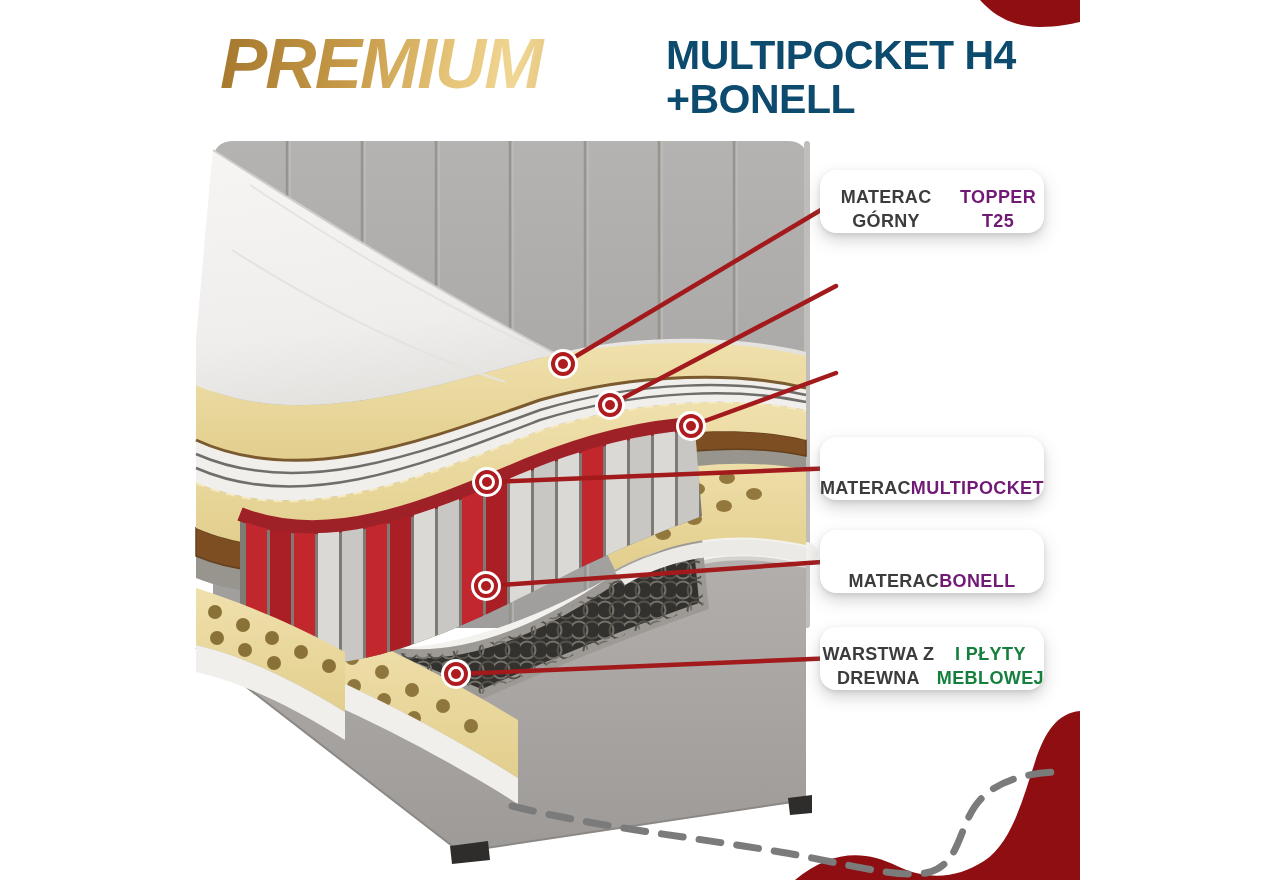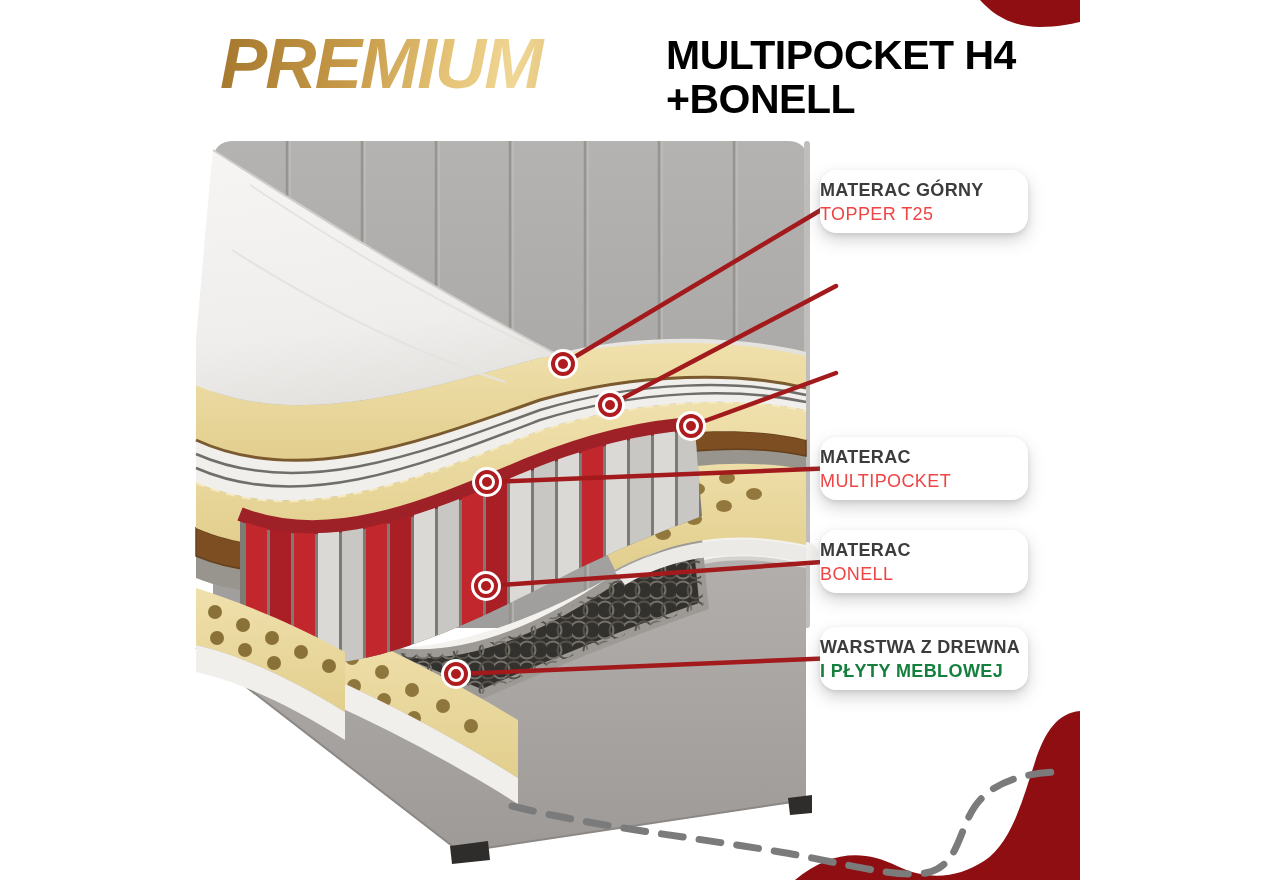--- a/index.html
+++ b/index.html
@@ -11,32 +11,32 @@
   .brand{
     position:absolute;left:220px;top:24px;width:445px;
     font-size:71px;font-weight:800;letter-spacing:-2px;line-height:80px;
     background:linear-gradient(100deg,#a5772e 0%,#c69a48 30%,#e6c478 52%,#f0d795 66%,#c08d3a 100%);
     -webkit-background-clip:text;background-clip:text;color:transparent;
     white-space:nowrap;
     font-style:italic;
   }
   .product{
     position:absolute;left:666px;top:33px;
-    font-size:41px;font-weight:700;line-height:44px;color:#000000;letter-spacing:-0.5px;
+    font-size:41px;font-weight:700;line-height:44px;color:#0c4a6e;letter-spacing:-0.5px;
     white-space:nowrap;
   }
   
   .label{
-    position:absolute;left:820px;width:208px;height:63px;background:#ffffff;
+    position:absolute;left:820px;width:224px;height:63px;background:#ffffff;
     border-radius:16px;box-shadow:0 7px 16px rgba(110,110,110,.30),0 2px 4px rgba(120,120,120,.18);
-    display:flex;flex-direction:column;align-items:flex-start;justify-content:center;
+    display:flex;flex-direction:row;align-items:flex-end;justify-content:center;
     text-align:center;z-index:5;
   }
   .label .l1{font-size:18px;font-weight:600;color:#3c3c3c;letter-spacing:.3px;line-height:24px;}
-  .label .l2{font-size:18px;font-weight:400;color:#ef4444;letter-spacing:.4px;line-height:24px;}
+  .label .l2{font-size:18px;font-weight:700;color:#701a75;letter-spacing:.4px;line-height:24px;}
   .label.plain .l2{font-weight:600;color:#15803d;}
   svg{position:absolute;left:0;top:0;}
 </style>
 </head>
 <body>
 
 <div id="canvas">
 
   <svg width="1280" height="880" viewBox="0 0 1280 880">
     <defs>

